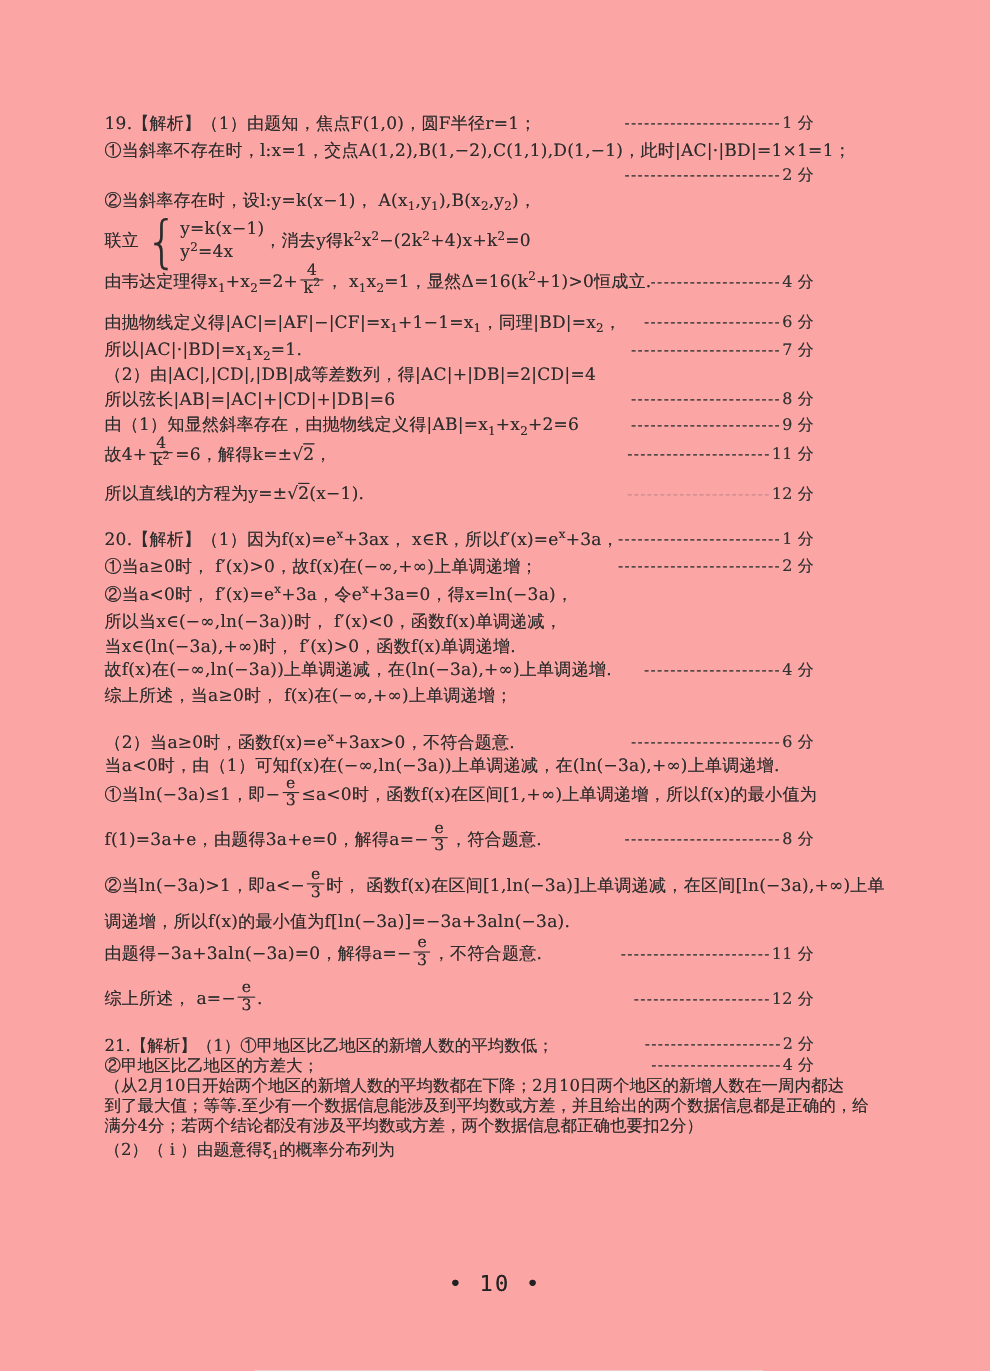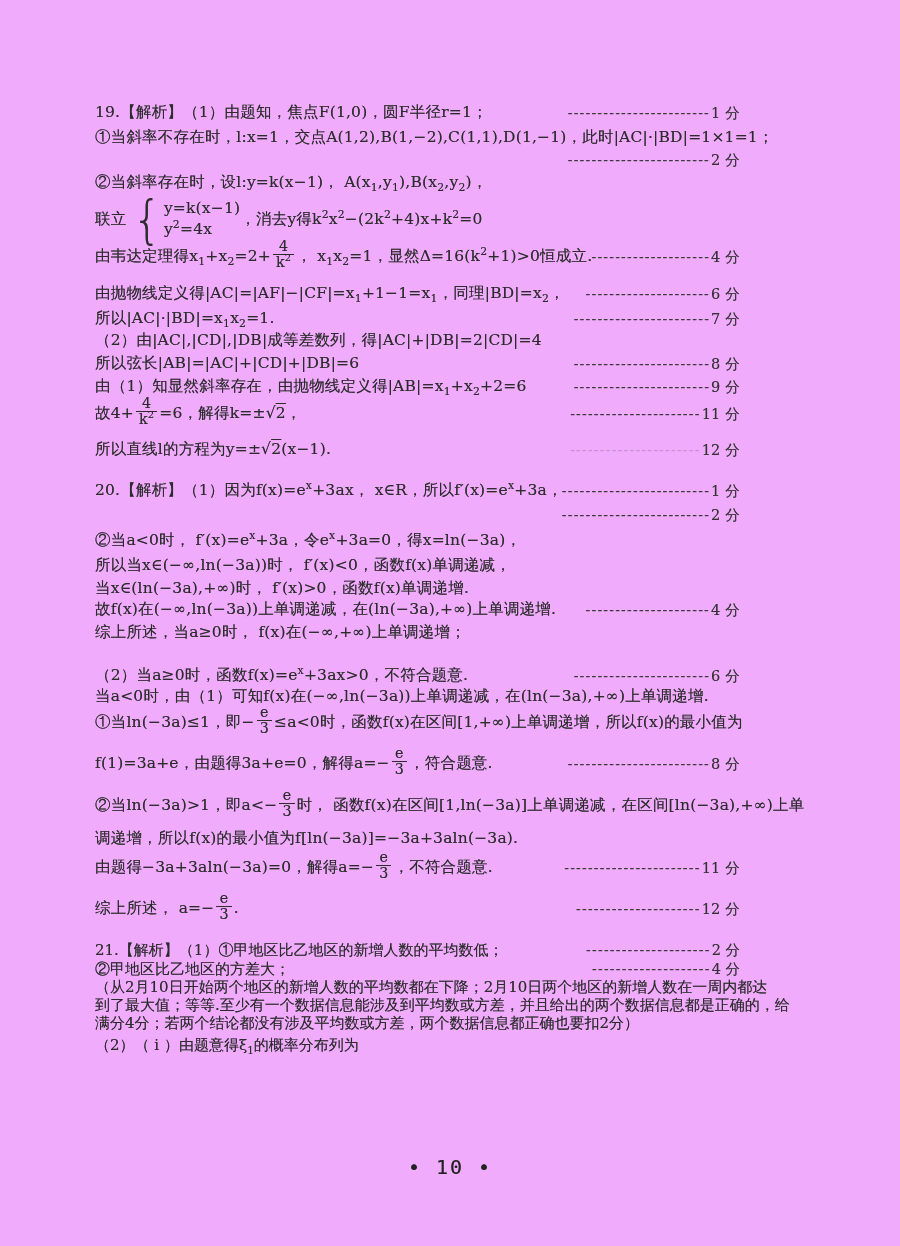--- a/index.html
+++ b/index.html
@@ -1,20 +1,20 @@
 <!DOCTYPE html>
 <html><head>
 <meta charset="utf-8">
 <style>
   html,body{margin:0;padding:0;background:#e8e8e6;}
   .page{
     position:relative;
     width:900px;height:1246px;
     margin:0 auto;
-    background:#f0abfc;
+    background:#fca5a5;
     color:#2c2c2c;
     font-family:"DejaVu Serif","Liberation Serif",serif;
     font-size:15.5px;
     overflow:hidden;
     text-shadow:0 0 .45px rgba(40,40,40,.55);
   }
   .lines{position:absolute;inset:0;}
   .line{
     position:absolute;left:95px;right:60px;
     min-height:18px;line-height:19px;
@@ -84,21 +84,21 @@
       <div class="line" style="top: 309px;"><span class="txt">所以|AC|·|BD|=x<sub>1</sub>x<sub>2</sub>=1.</span><span class="score"><span class="dash">-----------------------</span><span class="slab">7 分</span></span></div>
       <div class="line" style="top: 331px;"><span class="txt">（2）由|AC|,|CD|,|DB|成等差数列，得|AC|+|DB|=2|CD|=4</span></div>
       <div class="line" style="top: 354px;"><span class="txt">所以弦长|AB|=|AC|+|CD|+|DB|=6</span><span class="score"><span class="dash">-----------------------</span><span class="slab">8 分</span></span></div>
       <div class="line" style="top: 377px;"><span class="txt">由（1）知显然斜率存在，由抛物线定义得|AB|=x<sub>1</sub>+x<sub>2</sub>+2=6</span><span class="score"><span class="dash">-----------------------</span><span class="slab">9 分</span></span></div>
       <div class="line" style="top: 398px;"><span class="txt">故4+<span class="fr">
             <span class="nu">4</span>
             <span class="de">k<sup>2</sup></span>
           </span>=6，解得k=±√<span class="ol">2</span>，</span><span class="score"><span class="dash">----------------------</span><span class="slab">11 分</span></span></div>
       <div class="line" style="top: 440px;"><span class="txt">所以直线l的方程为y=±√<span class="ol">2</span>(x−1).</span><span class="score faint"><span class="dash">----------------------</span><span class="slab">12 分</span></span></div>
       <div class="line" style="top: 481px;"><span class="txt">20.【解析】（1）因为f(x)=e<sup>x</sup>+3ax， x∈R，所以f′(x)=e<sup>x</sup>+3a，</span><span class="score"><span class="dash">-------------------------</span><span class="slab">1 分</span></span></div>
-      <div class="line" style="top: 506px;"><span class="score"><span class="dash">-------------------------</span><span class="slab">2 分</span></span></div>
+      <div class="line" style="top: 506px;"><span class="txt">①当a≥0时， f′(x)&gt;0，故f(x)在(−∞,+∞)上单调递增；</span><span class="score"><span class="dash">-------------------------</span><span class="slab">2 分</span></span></div>
       <div class="line" style="top: 531px;"><span class="txt">②当a&lt;0时， f′(x)=e<sup>x</sup>+3a，令e<sup>x</sup>+3a=0，得x=ln(−3a)，</span></div>
       <div class="line" style="top: 556px;"><span class="txt">所以当x∈(−∞,ln(−3a))时， f′(x)&lt;0，函数f(x)单调递减，</span></div>
       <div class="line" style="top: 579px;"><span class="txt">当x∈(ln(−3a),+∞)时， f′(x)&gt;0，函数f(x)单调递增.</span></div>
       <div class="line" style="top: 600px;"><span class="txt">故f(x)在(−∞,ln(−3a))上单调递减，在(ln(−3a),+∞)上单调递增.</span><span class="score"><span class="dash">---------------------</span><span class="slab">4 分</span></span></div>
       <div class="line" style="top: 623px;"><span class="txt">综上所述，当a≥0时， f(x)在(−∞,+∞)上单调递增；</span></div>
       <div class="line" style="top: 666px;"><span class="txt">（2）当a≥0时，函数f(x)=e<sup>x</sup>+3ax&gt;0，不符合题意.</span><span class="score"><span class="dash">-----------------------</span><span class="slab">6 分</span></span></div>
       <div class="line" style="top: 687px;"><span class="txt">当a&lt;0时，由（1）可知f(x)在(−∞,ln(−3a))上单调递减，在(ln(−3a),+∞)上单调递增.</span></div>
       <div class="line" style="top: 707px;"><span class="txt">①当ln(−3a)≤1，即−<span class="fr">
             <span class="nu">e</span>
             <span class="de">3</span>

